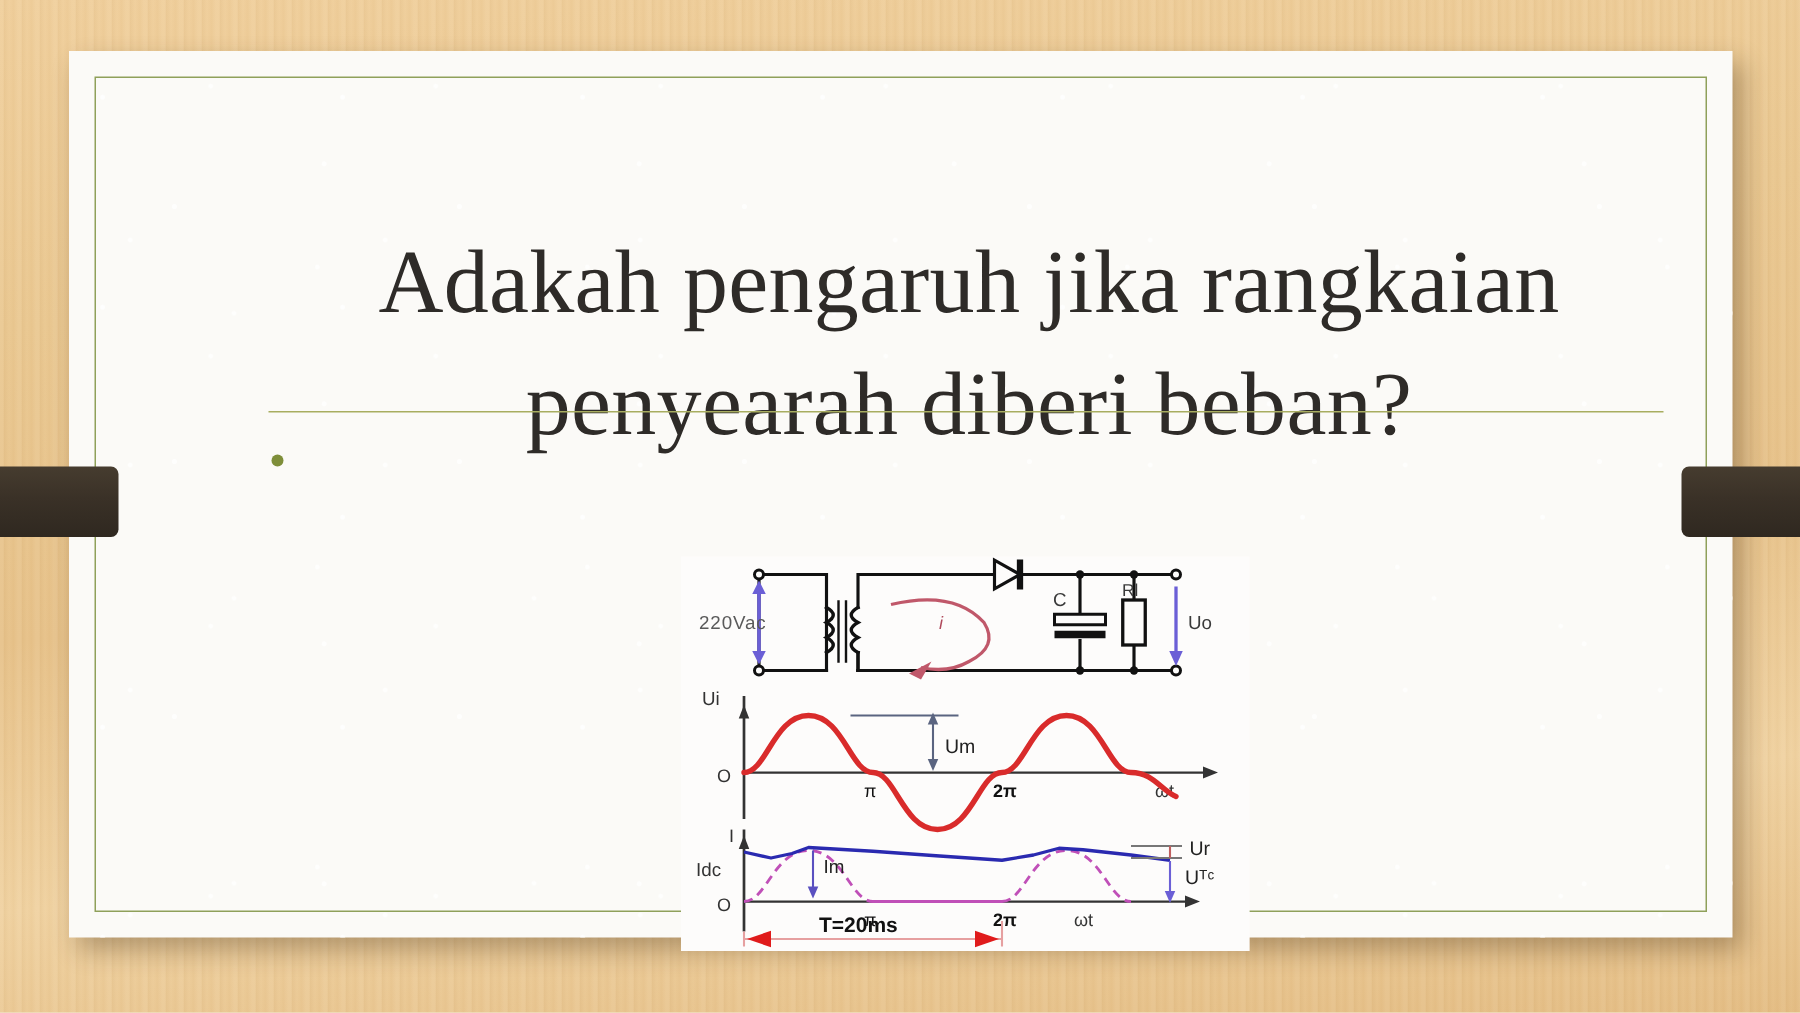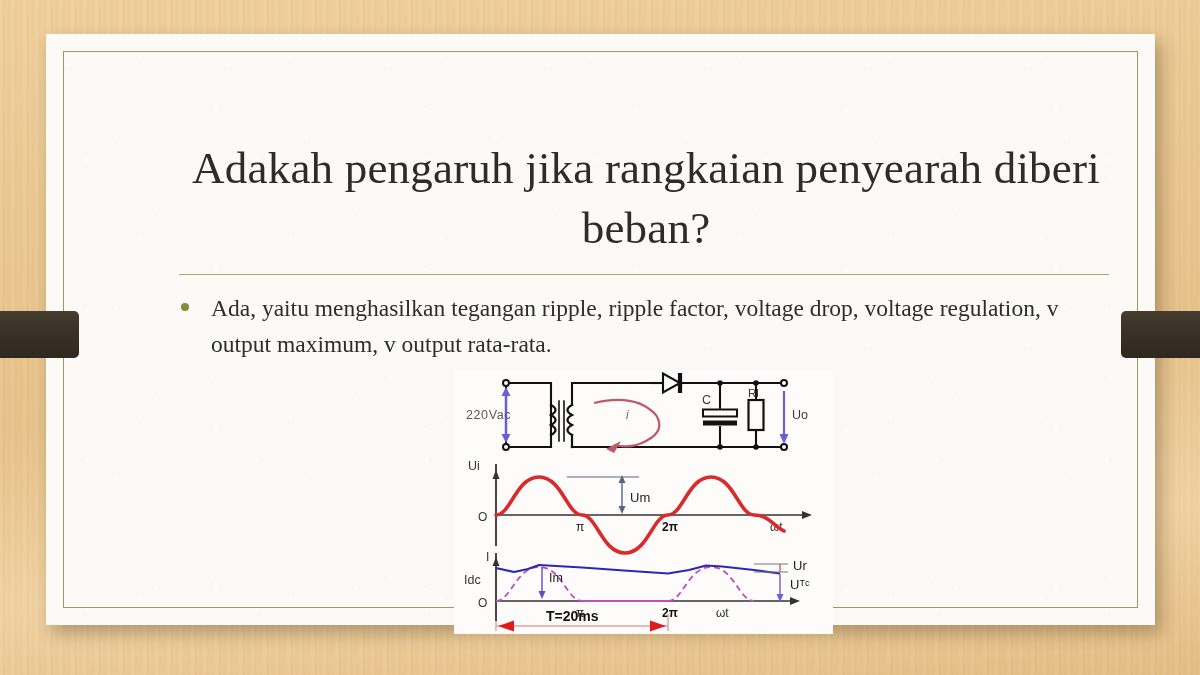--- a/index.html
+++ b/index.html
@@ -76,21 +76,21 @@
   .tab-left  { left: 0px;  width: 79px; border-top-right-radius: 5px; border-bottom-right-radius: 5px; }
   .tab-right { right: 0px; width: 79px; border-top-left-radius: 5px;  border-bottom-left-radius: 5px; }
 
   
   .title {
     position: absolute;
     left: 130px;
     top: 74px;
     width: 940px;
     text-align: center;
-    font-size: 45px;
+    font-size: 60px;
     line-height: 1.34;
     color: #2e2b28;
     font-weight: normal;
     letter-spacing: 0.2px;
   }
 
   
   .divider {
     position: absolute;
     left: 133px;
@@ -143,21 +143,20 @@
   <div class="card">
     <div class="card-border"></div>
 
     <h1 class="title">Adakah pengaruh jika rangkaian penyearah diberi beban?</h1>
 
     <div class="divider"></div>
 
     <div class="body-block">
       <div class="bullet-row">
         <span class="bullet-dot"></span>
-        <span>Ada, yaitu menghasilkan tegangan ripple, ripple factor, voltage drop, voltage regulation, v output maximum, v output rata-rata.</span>
       </div>
     </div>
 
     <div class="figure">
       <svg width="379" height="263" viewBox="0 0 379 263" xmlns="http://www.w3.org/2000/svg">
         <rect x="0" y="0" width="379" height="263" fill="#fdfcfb"></rect>
 
         <g stroke="#111" stroke-width="2.1" fill="none" stroke-linecap="square">
 
           <path d="M52,12 L97,12 L97,76"></path>

